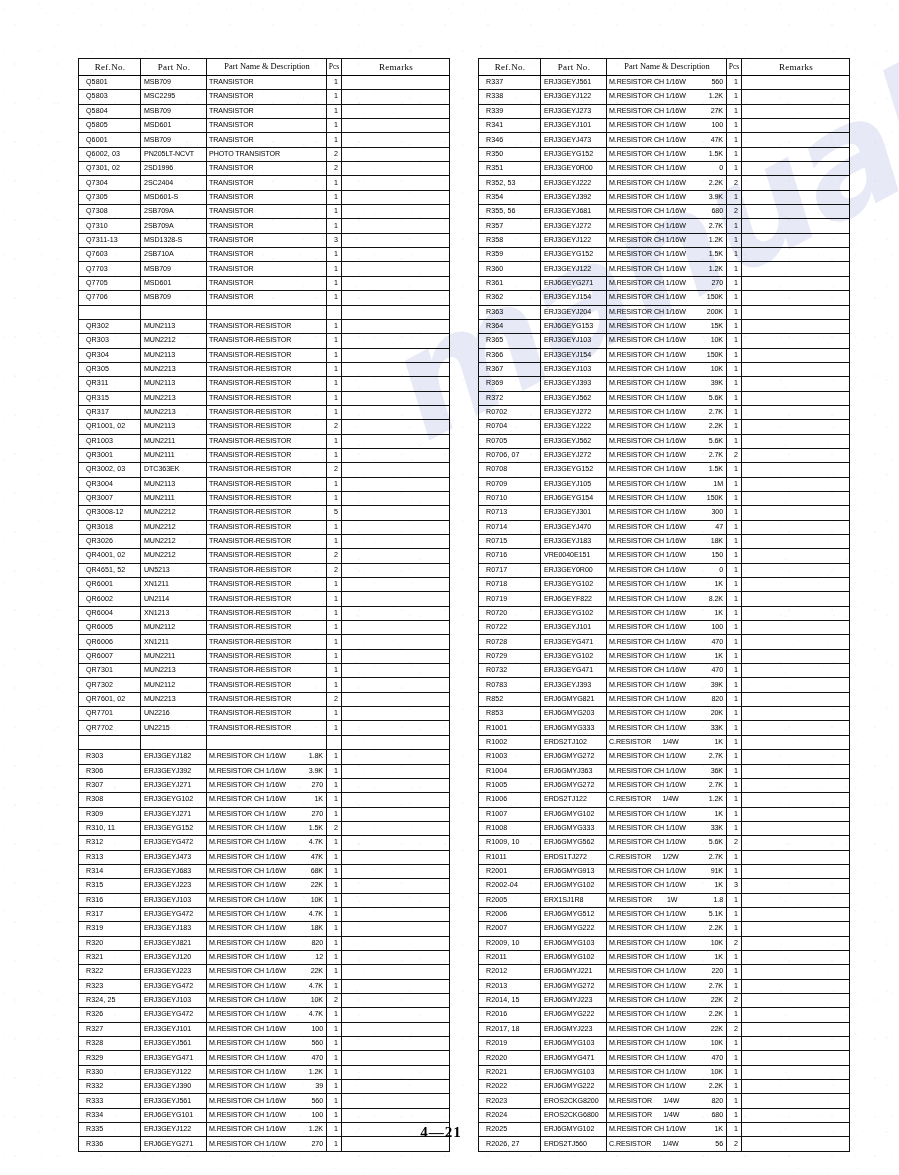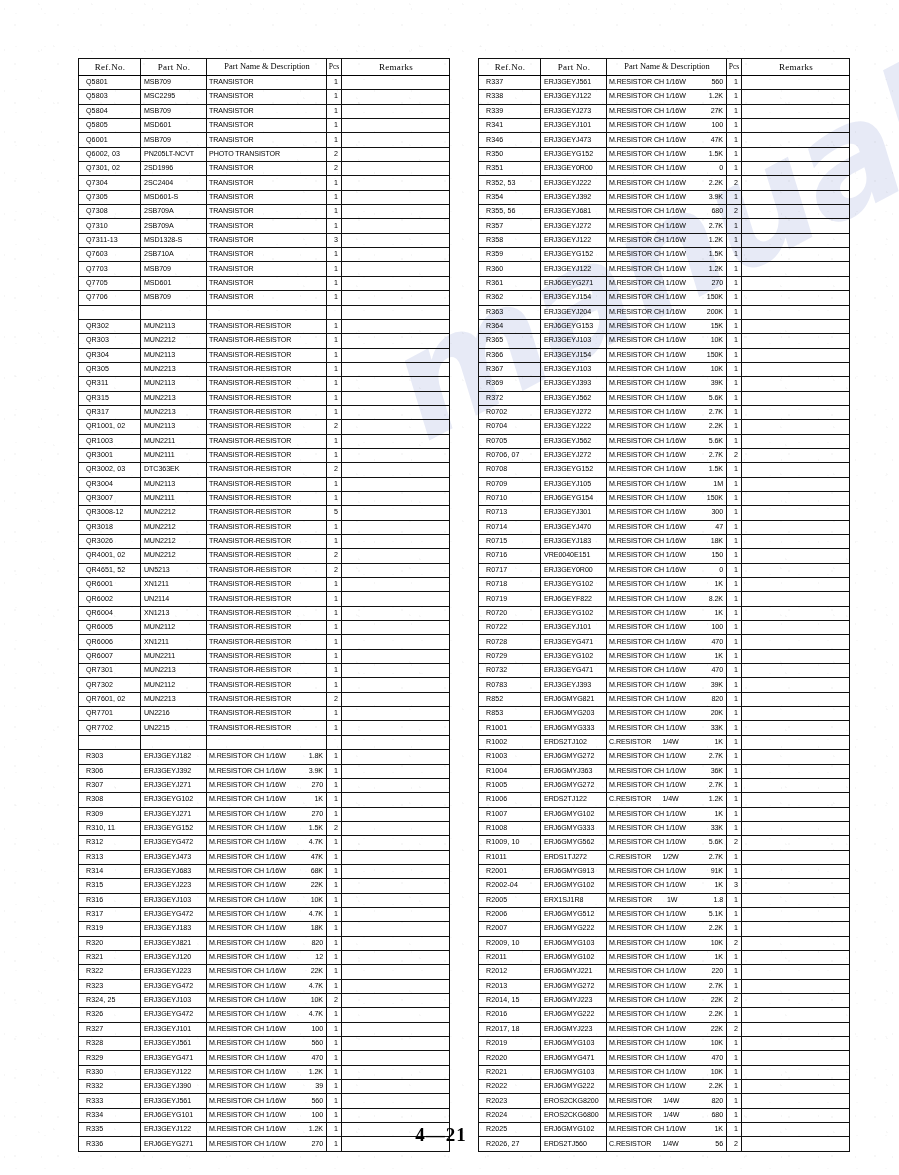--- a/index.html
+++ b/index.html
@@ -98,21 +98,21 @@
   .d-val{padding-right:2px;}
   
   .parts-table{border:1.4px solid #000;}
   tr.spacer td{height:14.35px;}
   #footer{
     position:absolute;
     left:0;right:17px;
     top:1124px;
     text-align:center;
     font-family:"Liberation Serif", serif;
-    font-size:19px;
+    font-size:15px;
     font-weight:700;
     letter-spacing:1px;
     z-index:6;
   }
 </style>
 </head>
 <body>
 
 <div id="watermark">manualslib</div>
 

